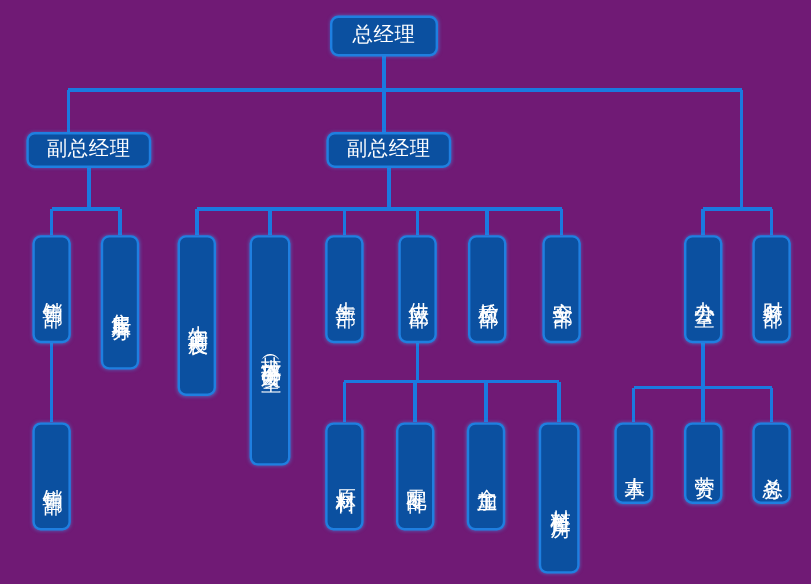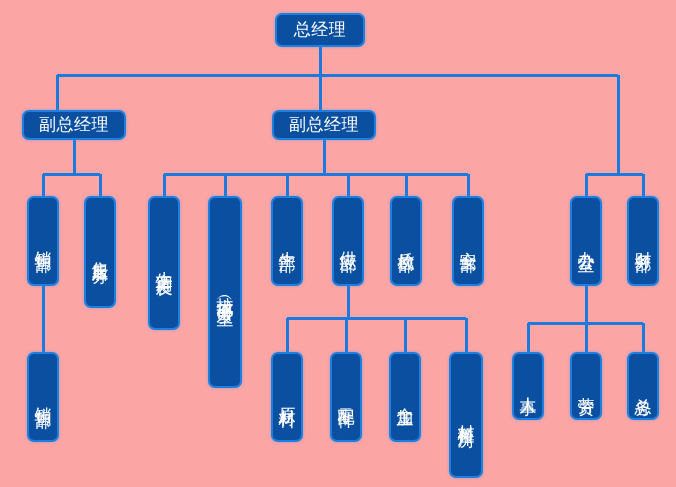--- a/index.html
+++ b/index.html
@@ -4,21 +4,21 @@
 <style>
   html, body {
     margin: 0;
     padding: 0;
     background: #ffffff;
   }
   #chart-root {
     position: relative;
     width: 676px;
     height: 487px;
-    background: #fca5a5;
+    background: #701a75;
     font-family: "DejaVu Sans", "Liberation Sans", sans-serif;
     overflow: hidden;
   }
   #connector-layer {
     position: absolute;
     left: 0;
     top: 0;
     width: 676px;
     height: 487px;
   }

